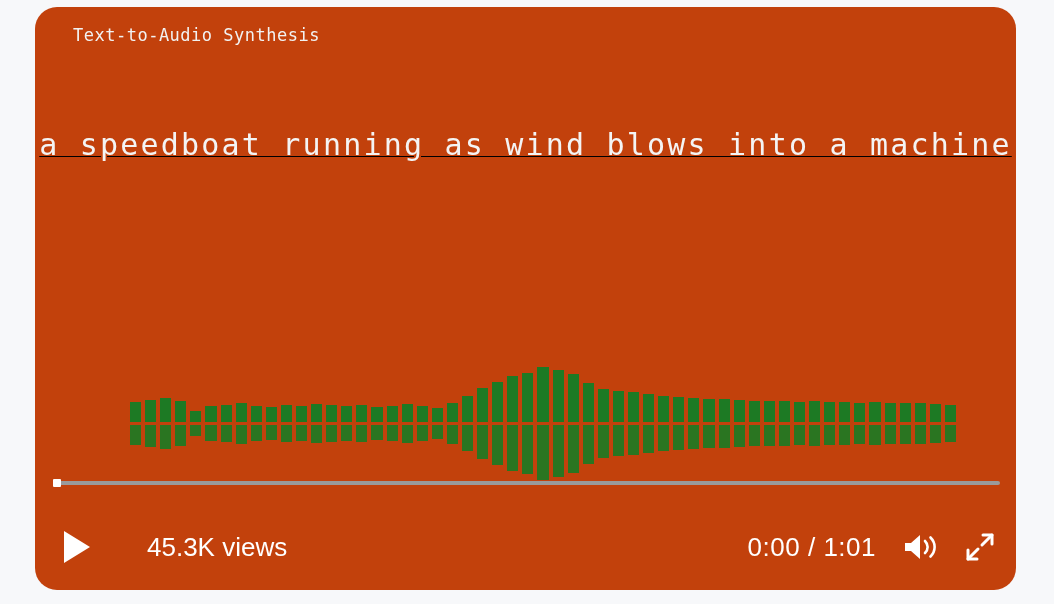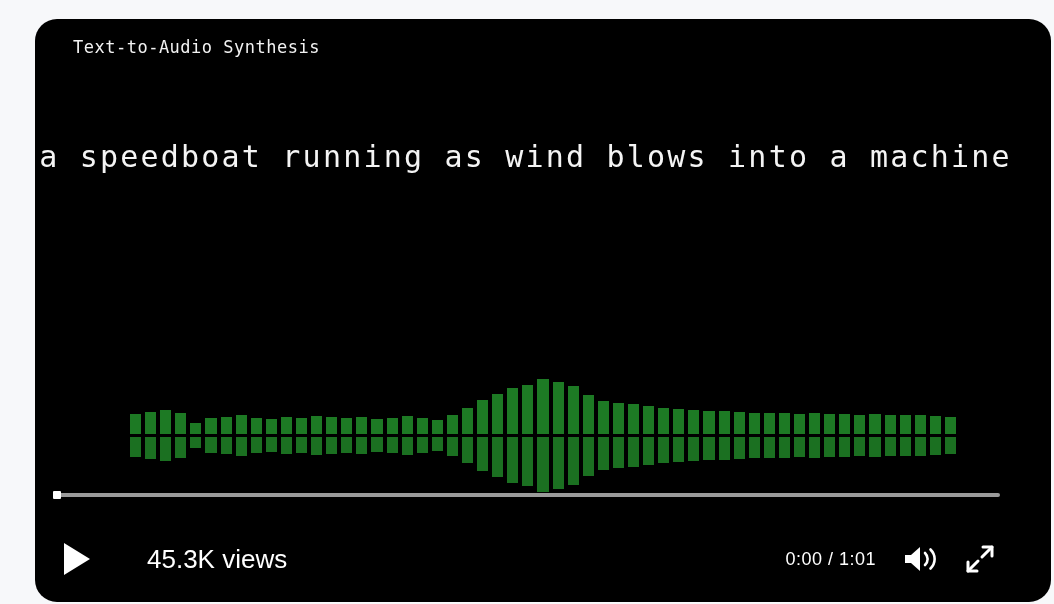--- a/index.html
+++ b/index.html
@@ -10,46 +10,46 @@
   body {
     width: 1054px;
     height: 604px;
     overflow: hidden;
     font-family: "Liberation Sans", sans-serif;
   }
 
   #player-frame {
     position: absolute;
     left: 35px;
-    top: 19px;
+    top: 7px;
     width: 981px;
     height: 583px;
-    background: #000000;
+    background: #c2410c;
     border-radius: 22px;
     overflow: hidden;
-    padding-left: 35px;
   }
 
   #panel-title {
     position: absolute;
     left: 38px;
     top: 18px;
     font-family: "DejaVu Sans Mono", "Liberation Mono", monospace;
     font-size: 17px;
     color: #f2f2f2;
     letter-spacing: 0.5px;
     white-space: nowrap;
   }
 
   #caption-row {
     position: absolute;
     left: 0;
     top: 120px;
     width: 981px;
     text-align: center;
+    text-decoration: underline;
   }
   #caption-text {
     font-family: "DejaVu Sans Mono", "Liberation Mono", monospace;
     font-size: 30px;
     color: #f4f4f4;
     letter-spacing: 2.2px;
     white-space: nowrap;
   }
 
   #waveform {
@@ -140,21 +140,21 @@
   }
 
   #views-label {
     font-size: 26px;
     color: #ffffff;
     white-space: nowrap;
     margin-left: 32px;
   }
 
   #time-display {
-    font-size: 18px;
+    font-size: 26px;
     color: #ffffff;
     white-space: nowrap;
     letter-spacing: 0.5px;
   }
 
   .icon-btn {
     display: flex;
     align-items: center;
     justify-content: center;
     cursor: pointer;

